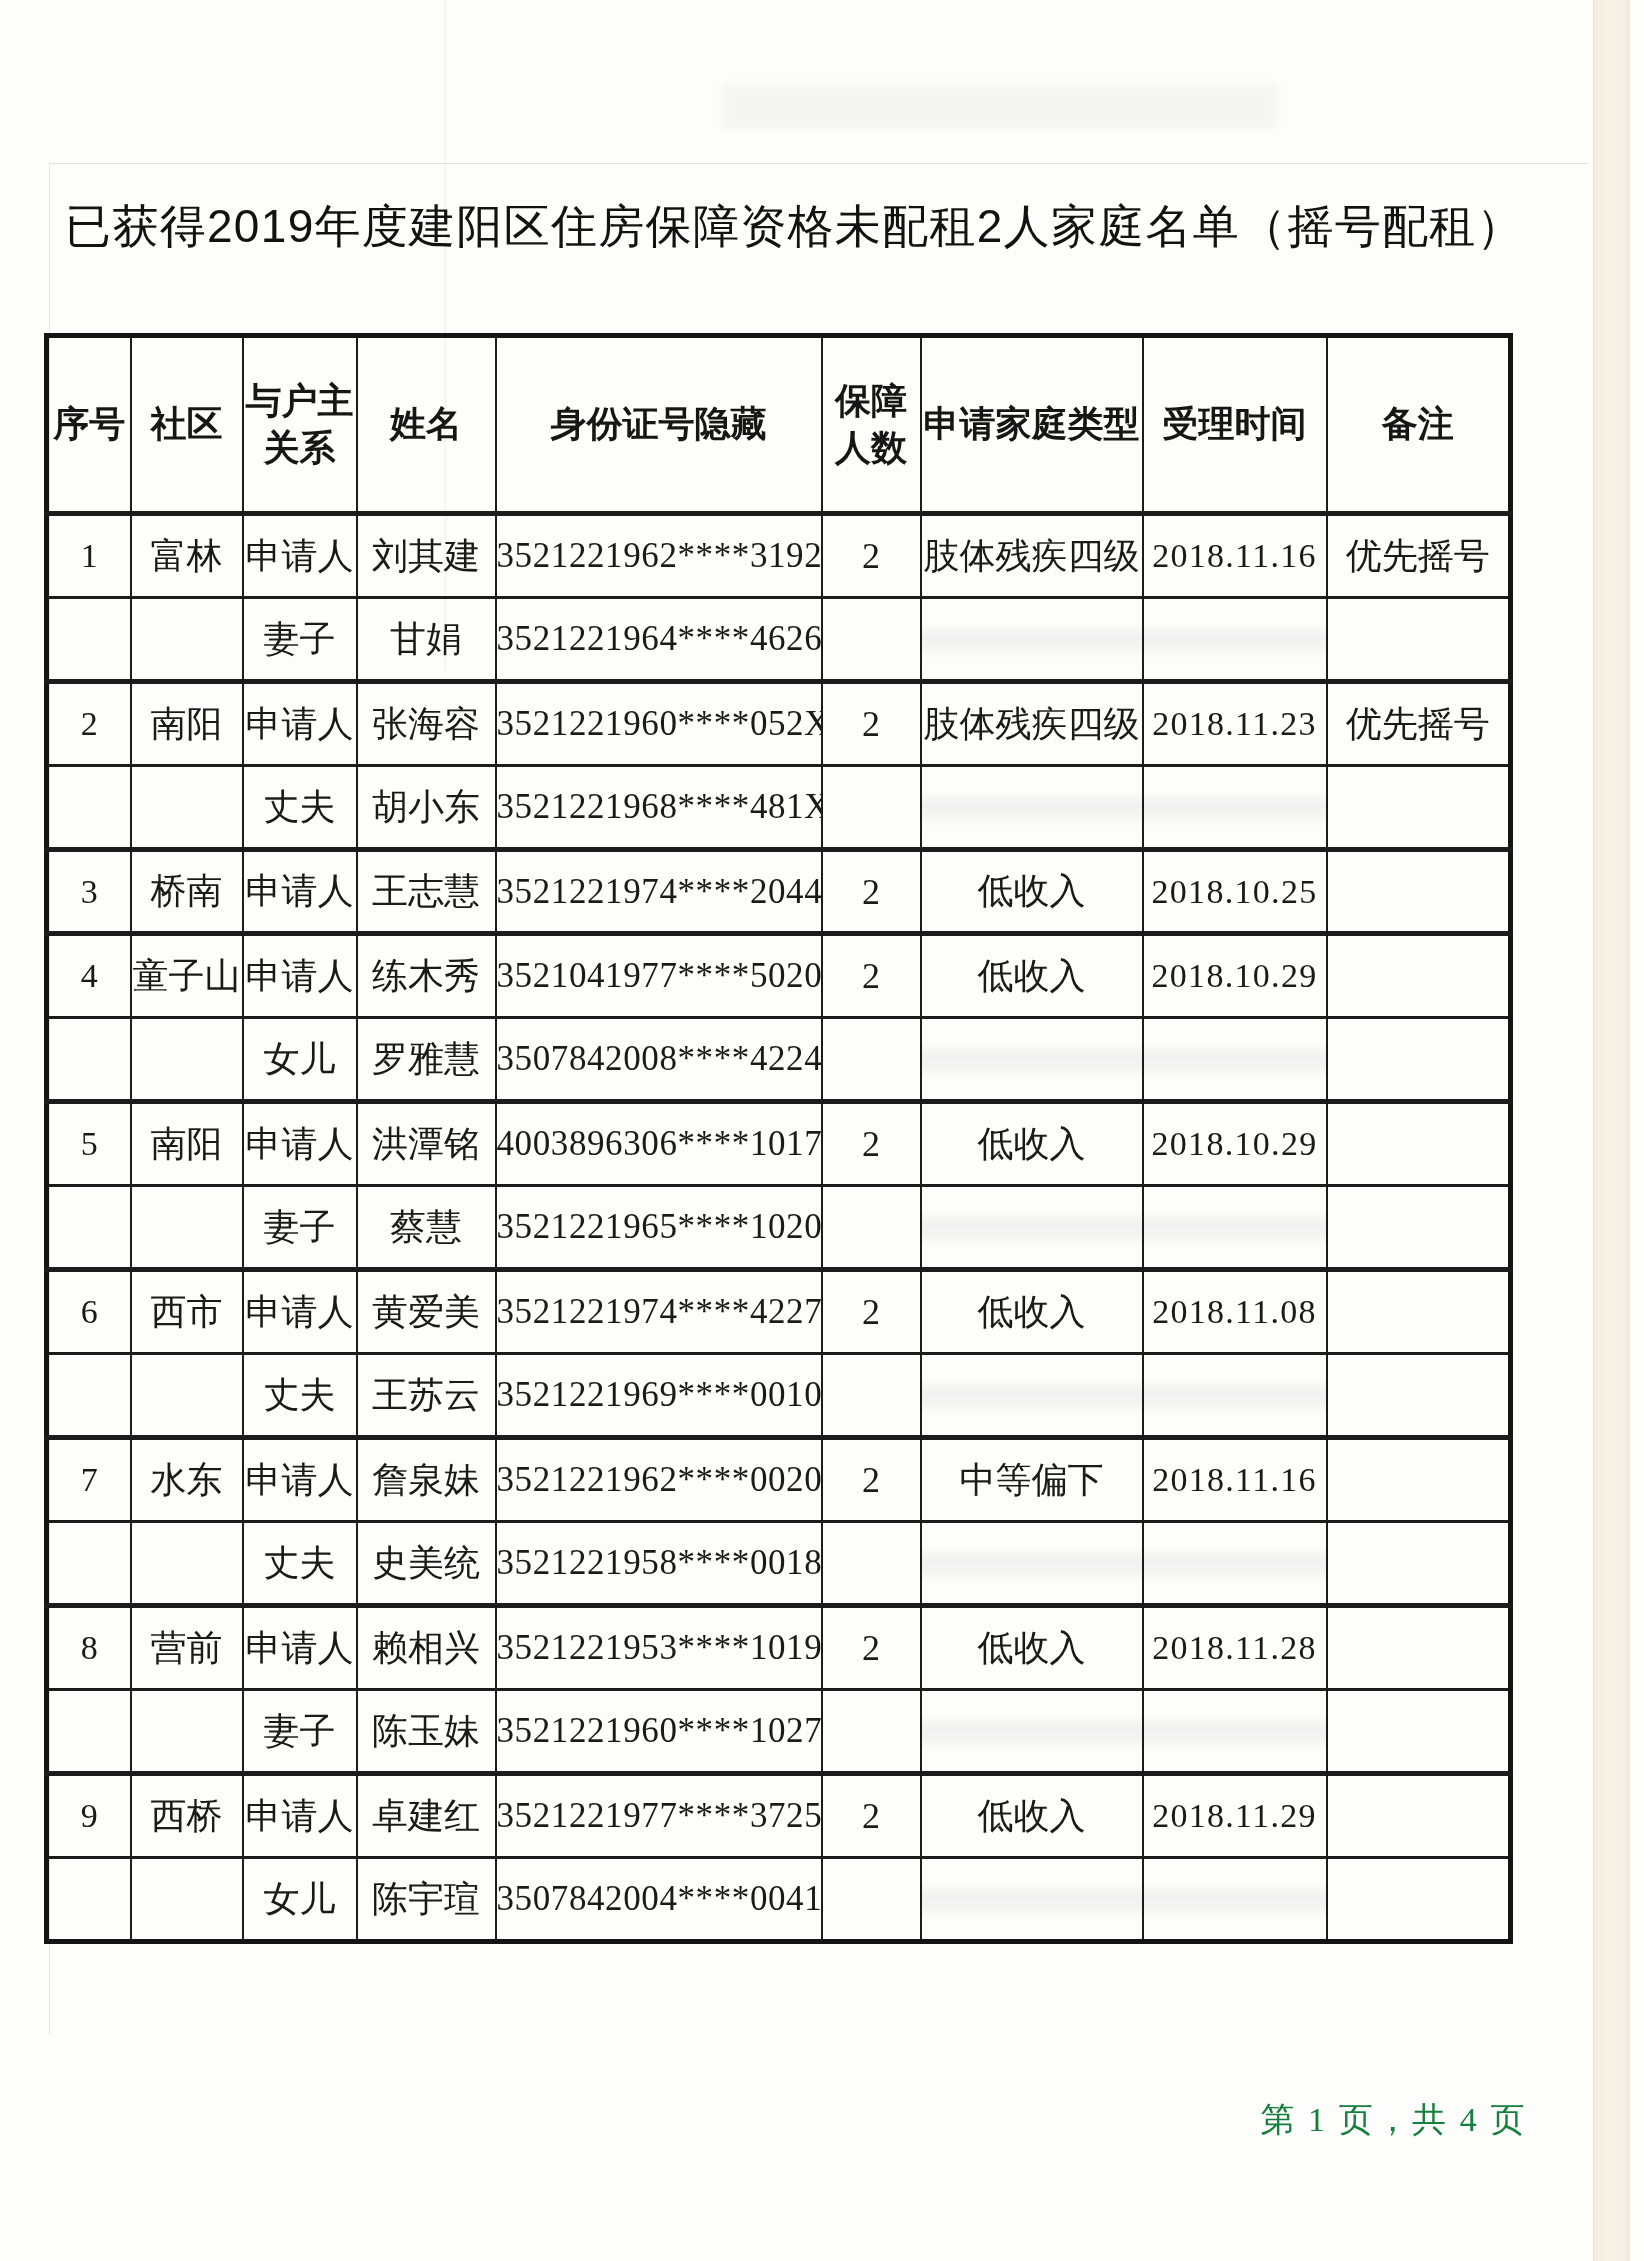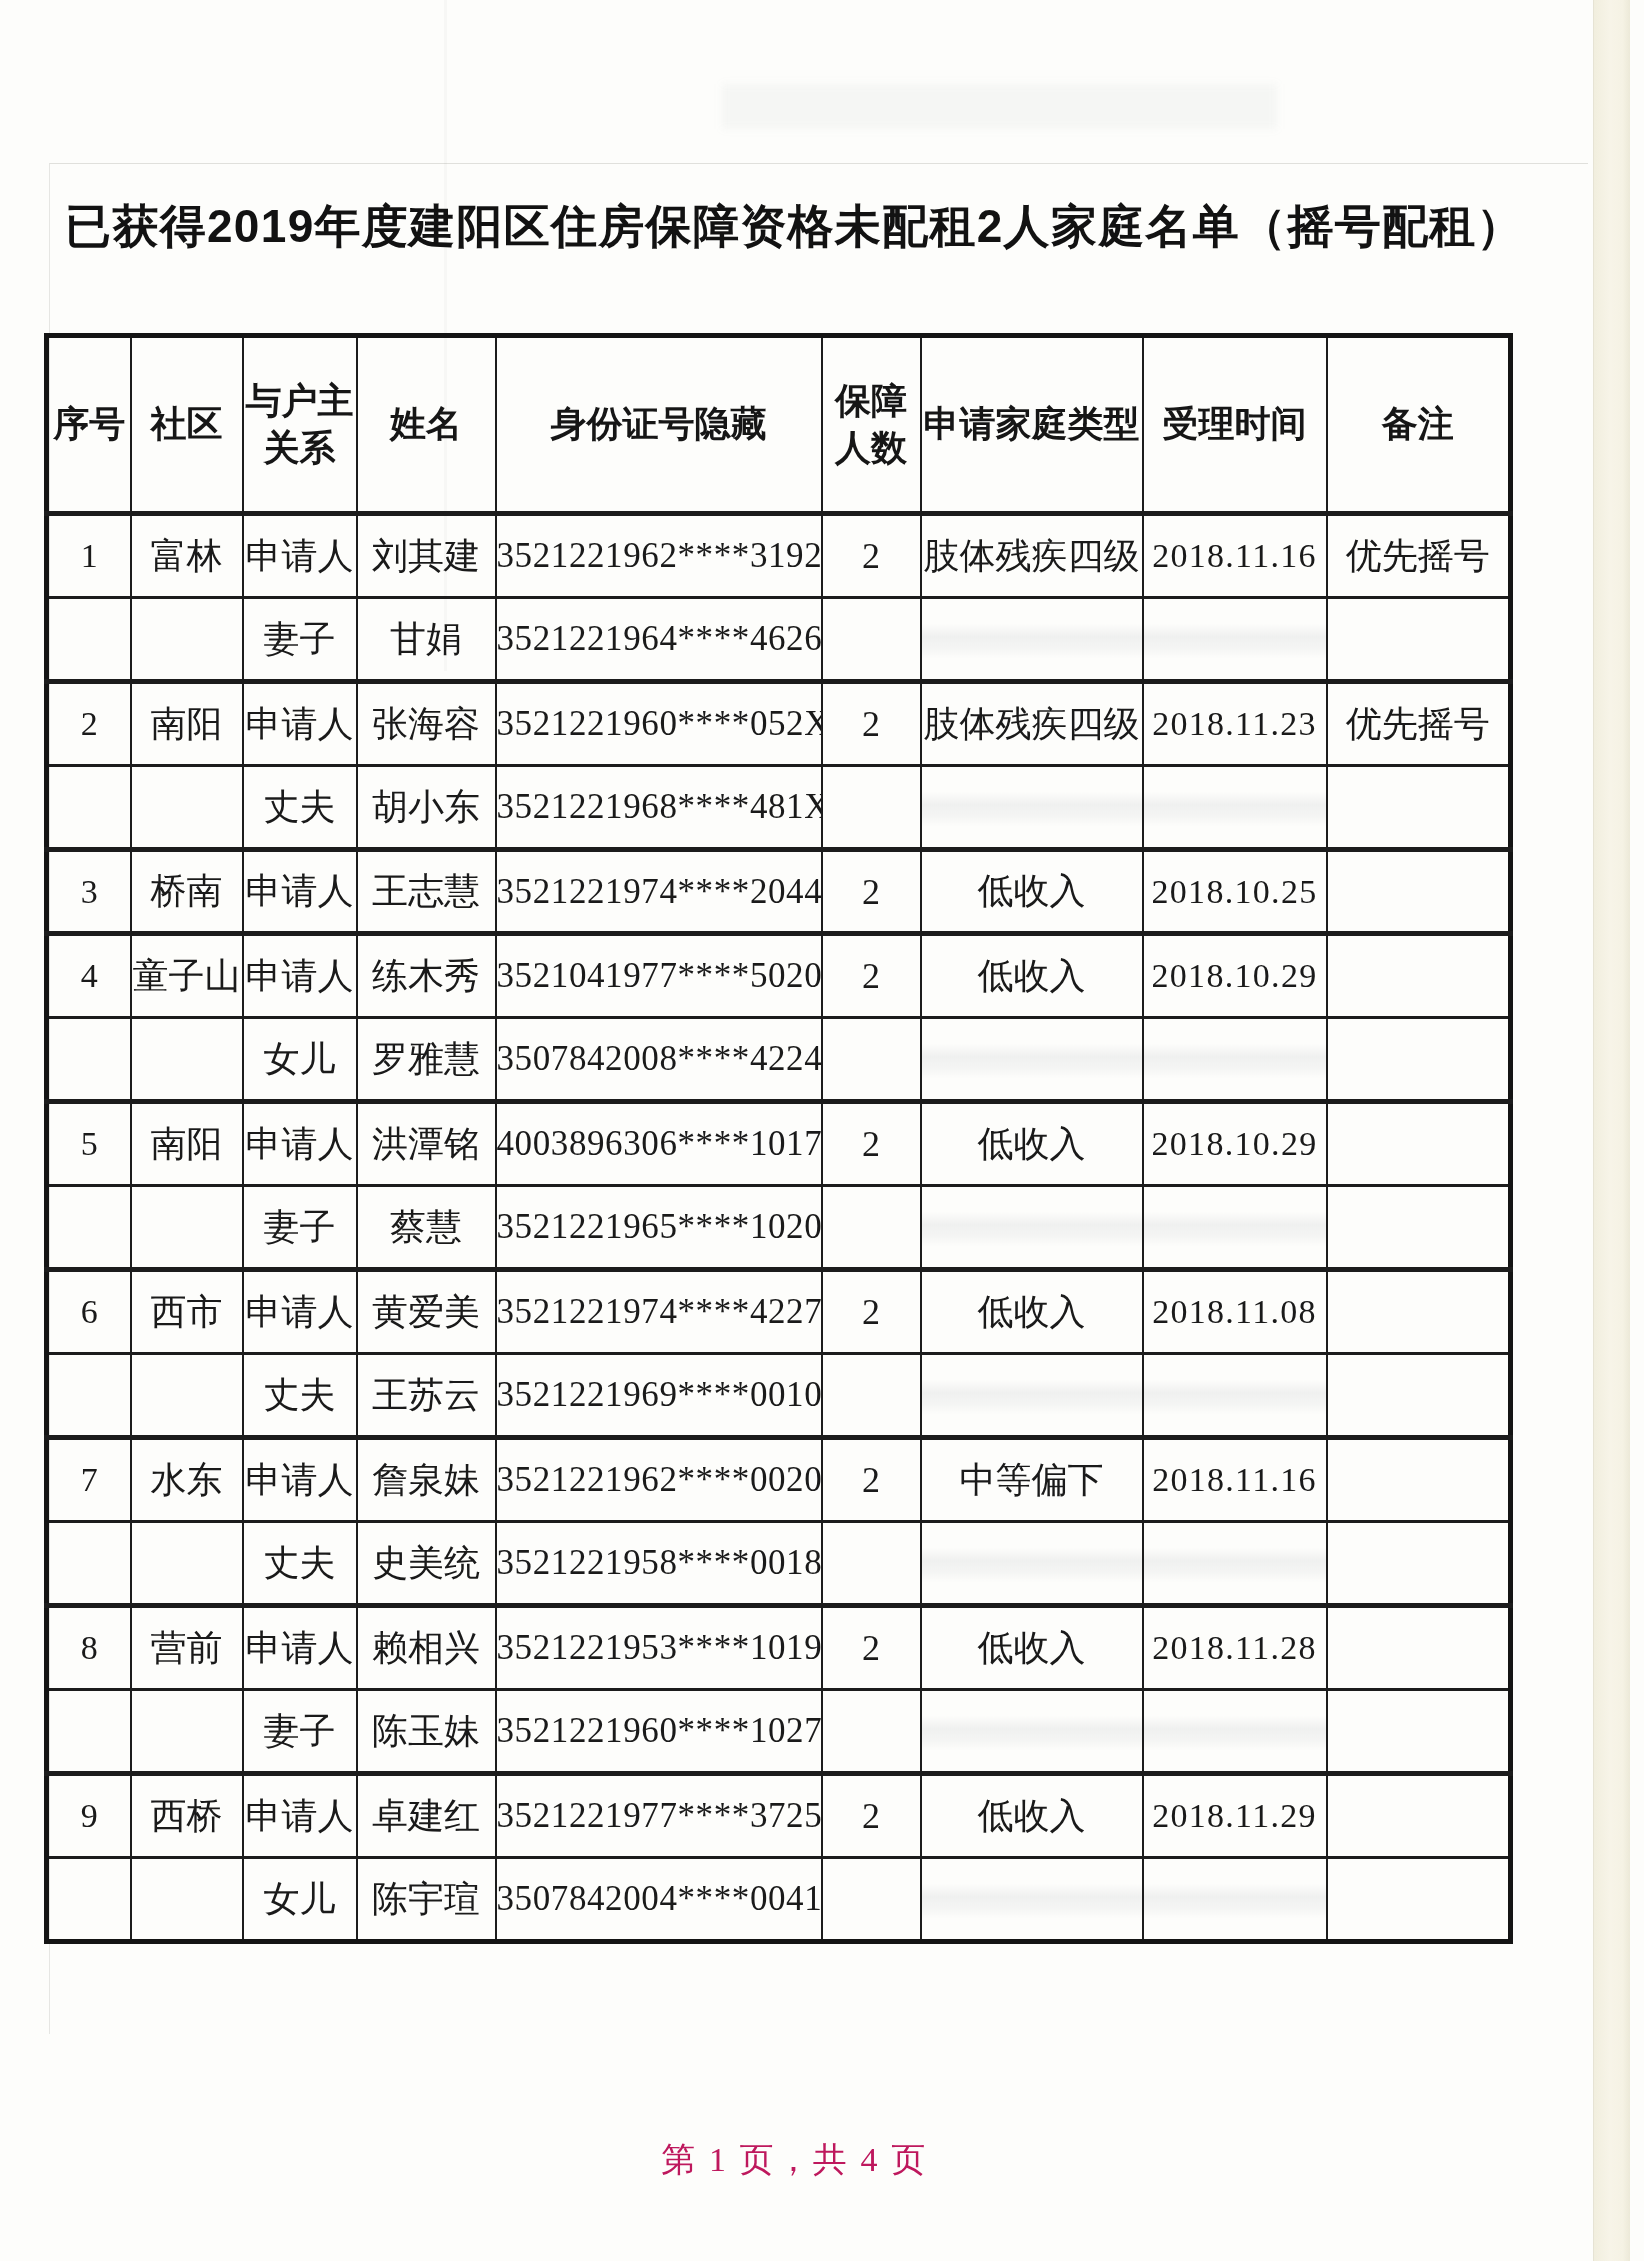--- a/index.html
+++ b/index.html
@@ -35,21 +35,21 @@
   
   .paper-edge{
     position:absolute;top:0;right:15px;width:36px;height:100%;
     background:linear-gradient(90deg,#f1eede 0%,#f7f4e8 45%,#f5f2e4 80%,#ece9d8 100%);
     border-left:0.6px solid #e6e3d4;
   }
   .doc-title{
     position:absolute;left:62px;top:200px;width:1465px;margin:0;
     text-align:center;
     font-family:"Liberation Sans","DejaVu Sans",sans-serif;
-    font-weight:bold;
+    font-weight:normal;
     font-size:46px;line-height:1.15;
     letter-spacing:1.3px;
     color:#121212;
     white-space:nowrap;
   }
   table.roster{
     position:absolute;left:44px;top:333px;width:1465px;
     border-collapse:collapse;table-layout:fixed;
     border:5.8px solid #141414;
   }
@@ -78,24 +78,23 @@
   .roster td{font-size:36px;color:#1a1a1a;}
   .roster td.c0{font-size:34px;}
   .roster td.c4{font-size:35px;letter-spacing:0.6px;white-space:nowrap;}
   .roster td.c7{font-size:34px;letter-spacing:1.3px;white-space:nowrap;}
   
   .roster tr.member td.c6,.roster tr.member td.c7{
     background-image:linear-gradient(180deg,transparent 30%,rgba(120,128,140,.10) 46%,rgba(120,128,140,.07) 60%,transparent 74%);
   }
   .page-footer{
     position:absolute;left:62px;top:2097px;width:1465px;
-    text-align:center;
+    text-align:right;
     font-size:34px;letter-spacing:2.6px;
-    color:#be185d;
-    margin-top:40px;
+    color:#15803d;
   }
 </style>
 </head>
 <body>
 
 <div class="page">
 
   <div class="ghost-frame"></div>
   <div class="smudge-top"></div>
   <div class="fold-line"></div>

